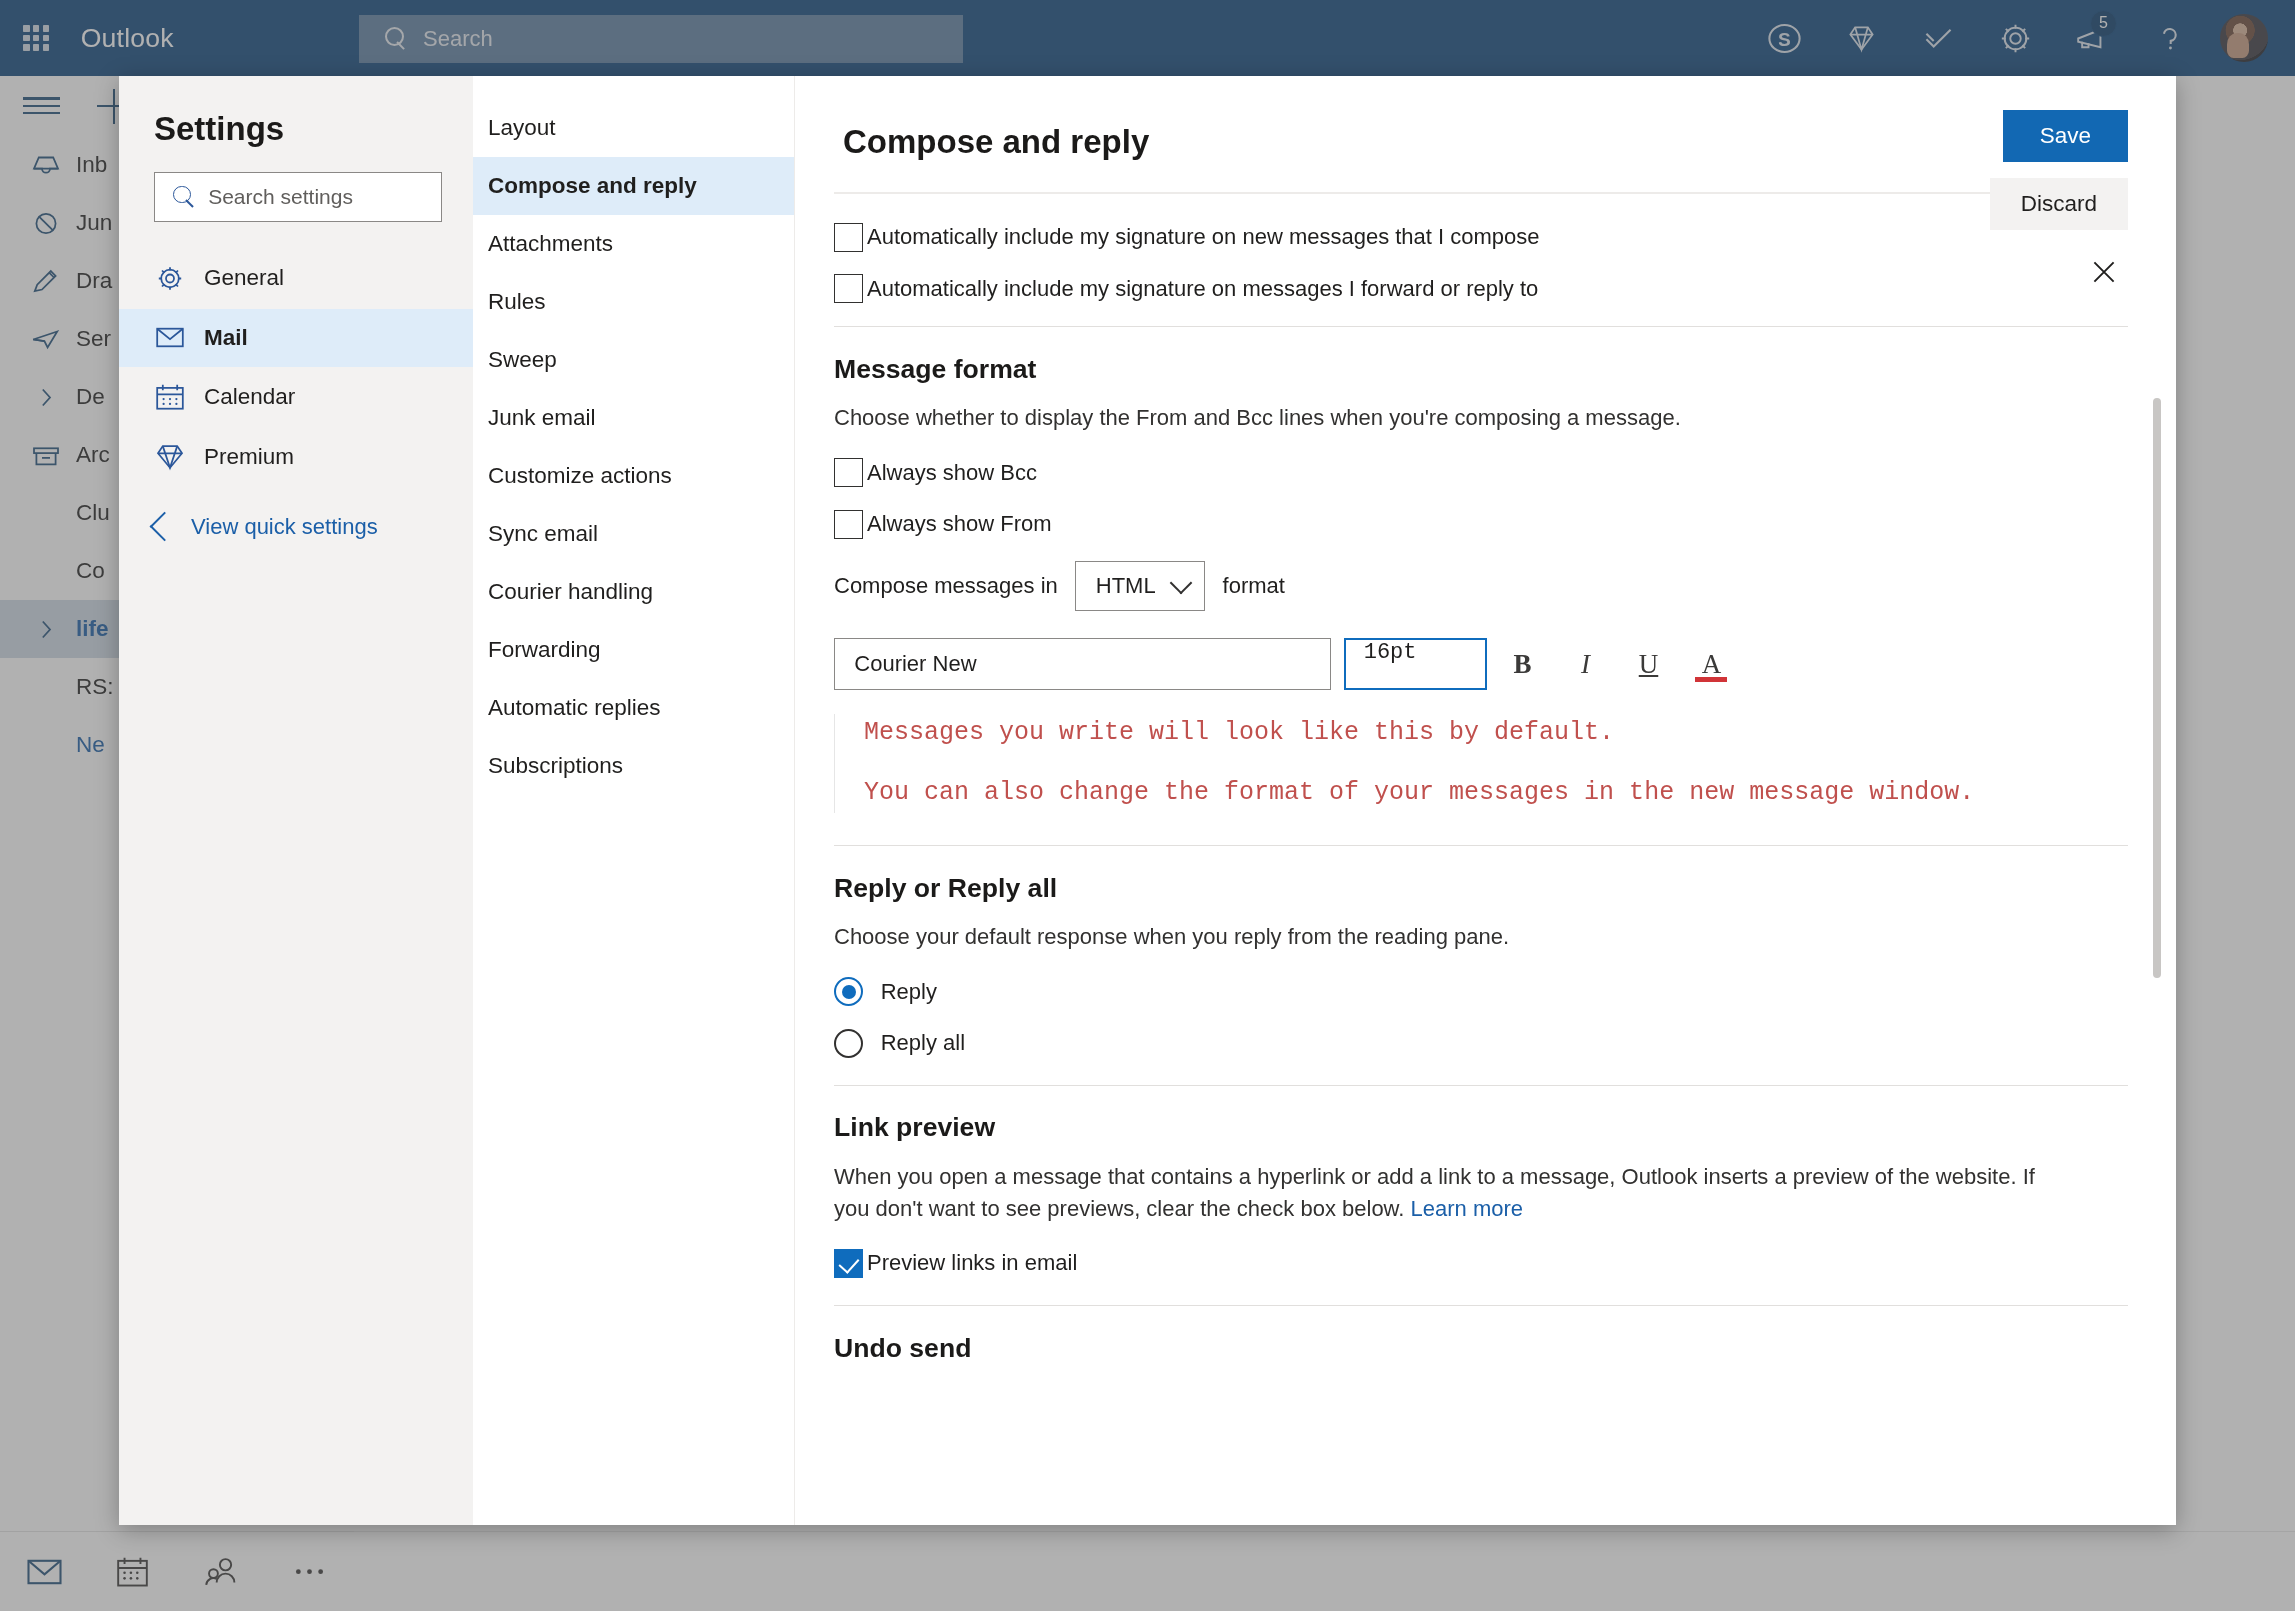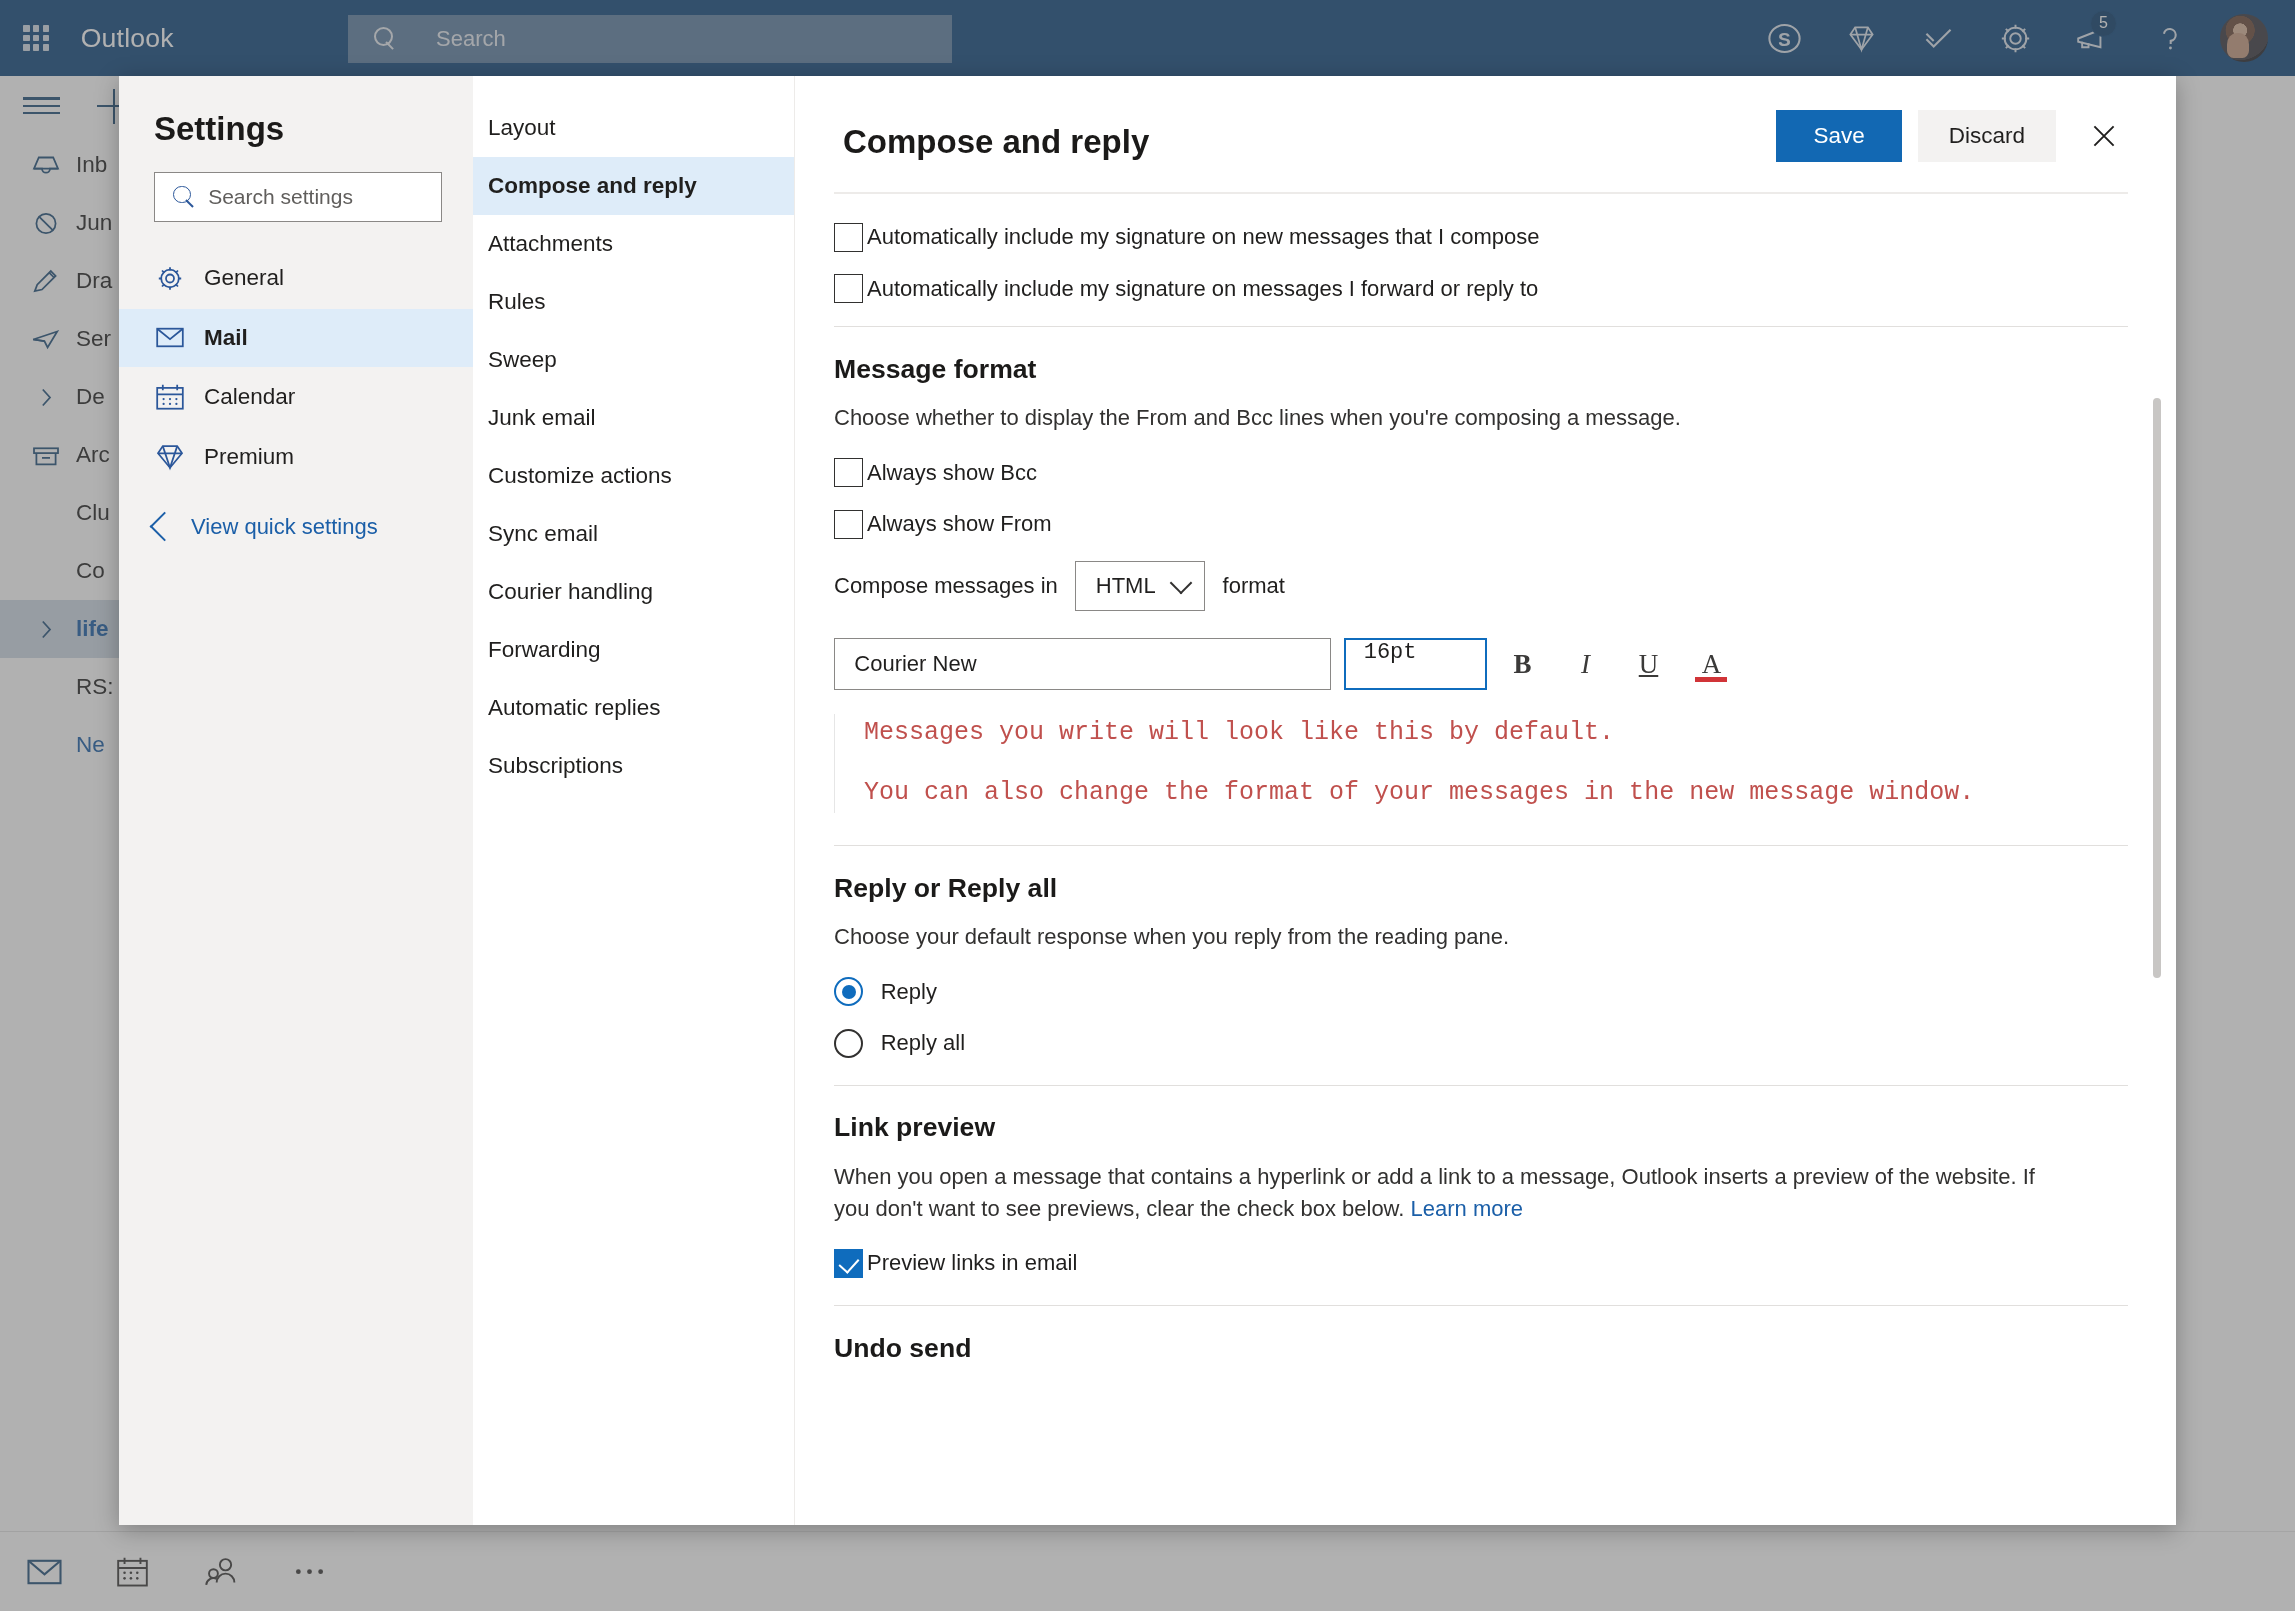--- a/index.html
+++ b/index.html
@@ -23,23 +23,23 @@
     width: 37px; height: 37px; margin-left: 17.7px;
     display: grid; grid-template-columns: repeat(3, 1fr); grid-template-rows: repeat(3,1fr);
     gap: 3.2px; padding: 5.6px; cursor: pointer;
   }
   #waffle i { background: #d2dce6; border-radius: 0.8px; display:block; }
   #brand {
     color: #ffffff; font-size: 26.6px; margin-left: 26px; letter-spacing: 0.2px;
     font-weight: 400;
   }
   #search-box {
-    position: absolute; left: 348px; top: 14.5px; width: 604px; height: 48px;
+    position: absolute; left: 359px; top: 14.5px; width: 604px; height: 48px;
     background: #76839097; background: rgba(190,200,211,.45);
-    display: flex; align-items: center; padding-left: 24px; cursor: text; gap: 24px;
+    display: flex; align-items: center; padding-left: 24px; cursor: text;
   }
   #search-box .mag { width: 24px; height: 24px; position: relative; flex: 0 0 auto; }
   #search-box .mag::before {
     content:""; position:absolute; left:1.6px; top:0; width:15.3px; height:15.3px;
     border:2.1px solid #e8edf2; border-radius:50%;
   }
   #search-box .mag::after {
     content:""; position:absolute; left:13.7px; top:14.5px; width:9.7px; height:2.1px;
     background:#e8edf2; transform: rotate(45deg); transform-origin: left center;
   }
@@ -172,21 +172,21 @@
   .cat-item.sel { background:#deecf9; font-weight:700; }
 
   
   #detail {
     flex:1 1 auto; background:#ffffff; position:relative; overflow:hidden;
   }
   #detail-header {
     display:flex; align-items:flex-start; padding: 34px 48px 0 48px; height: 105px;
   }
   #detail-title { font-size:33px; font-weight:700; color:#1b1a19; margin-top: 13px;}
-  #detail-actions { margin-left:auto; display:flex; align-items:flex-end; gap: 16px; }
+  #detail-actions { margin-left:auto; display:flex; align-items:flex-end; gap: 16px; flex-direction: column; }
   #save-btn {
     background:#1268b3; color:#ffffff; font-size:22.5px; border:none;
     padding: 0 37px; height:52px; cursor:pointer; font-family:inherit;
   }
   #discard-btn {
     background:#f3f2f1; color:#201f1e; font-size:22.5px; border:none;
     padding: 0 31px; height:52px; cursor:pointer; font-family:inherit;
   }
   #close-x {
     width: 48px; height:52px; display:flex; align-items:center; justify-content:center;

